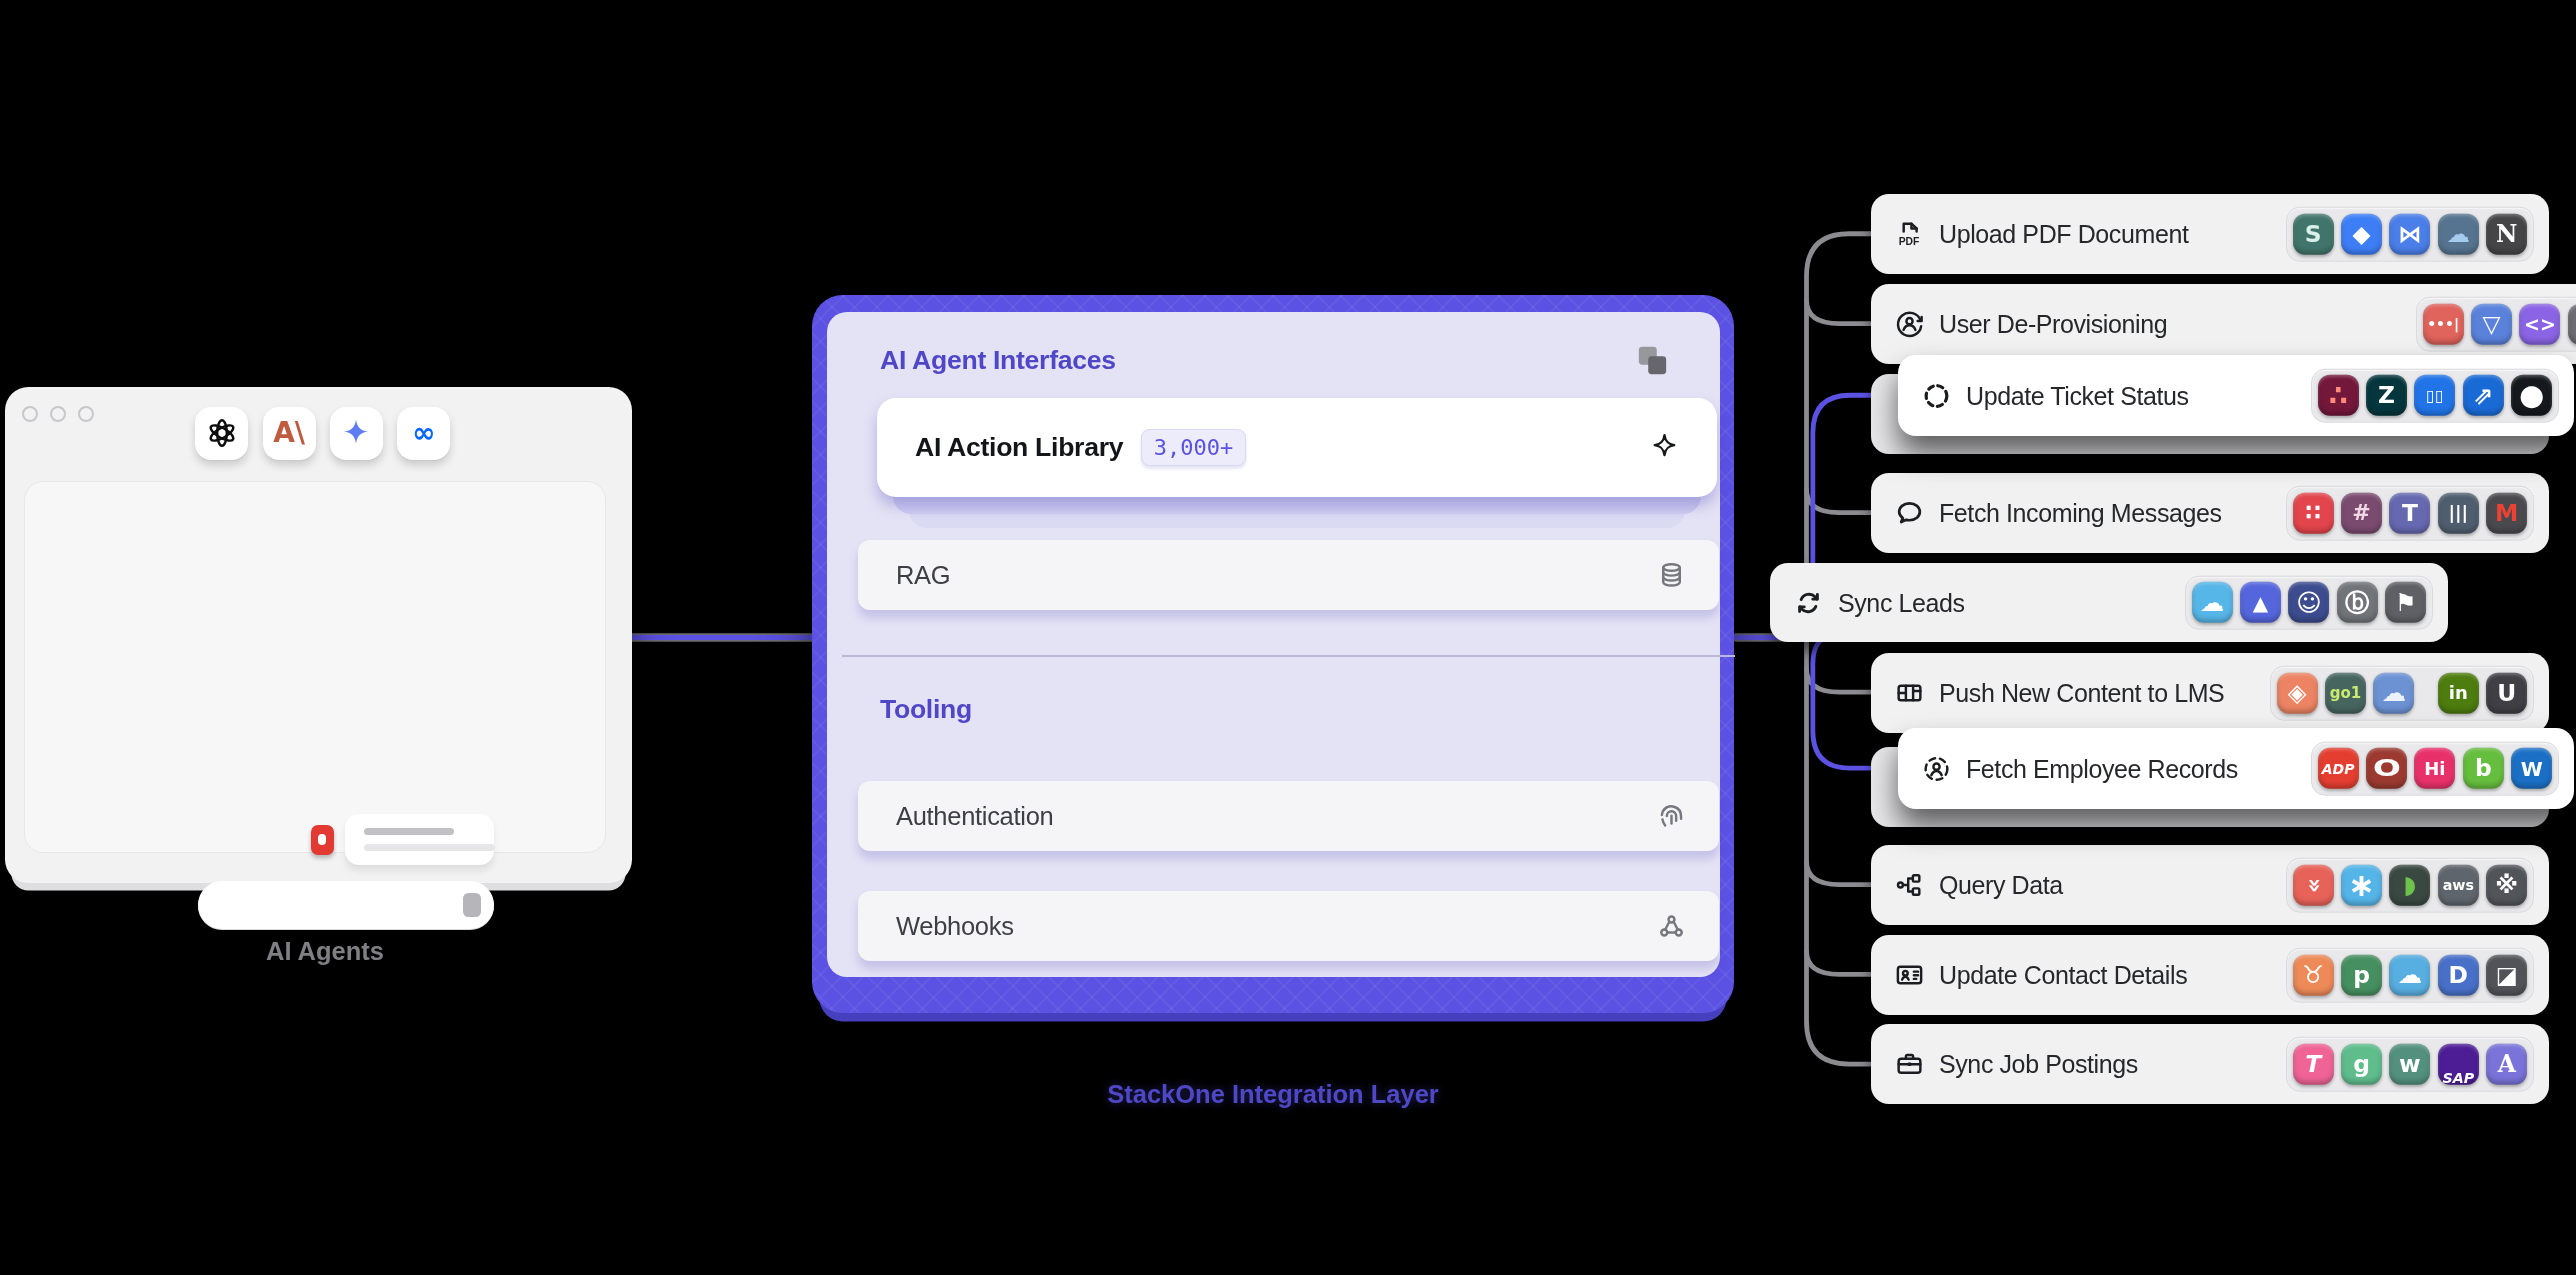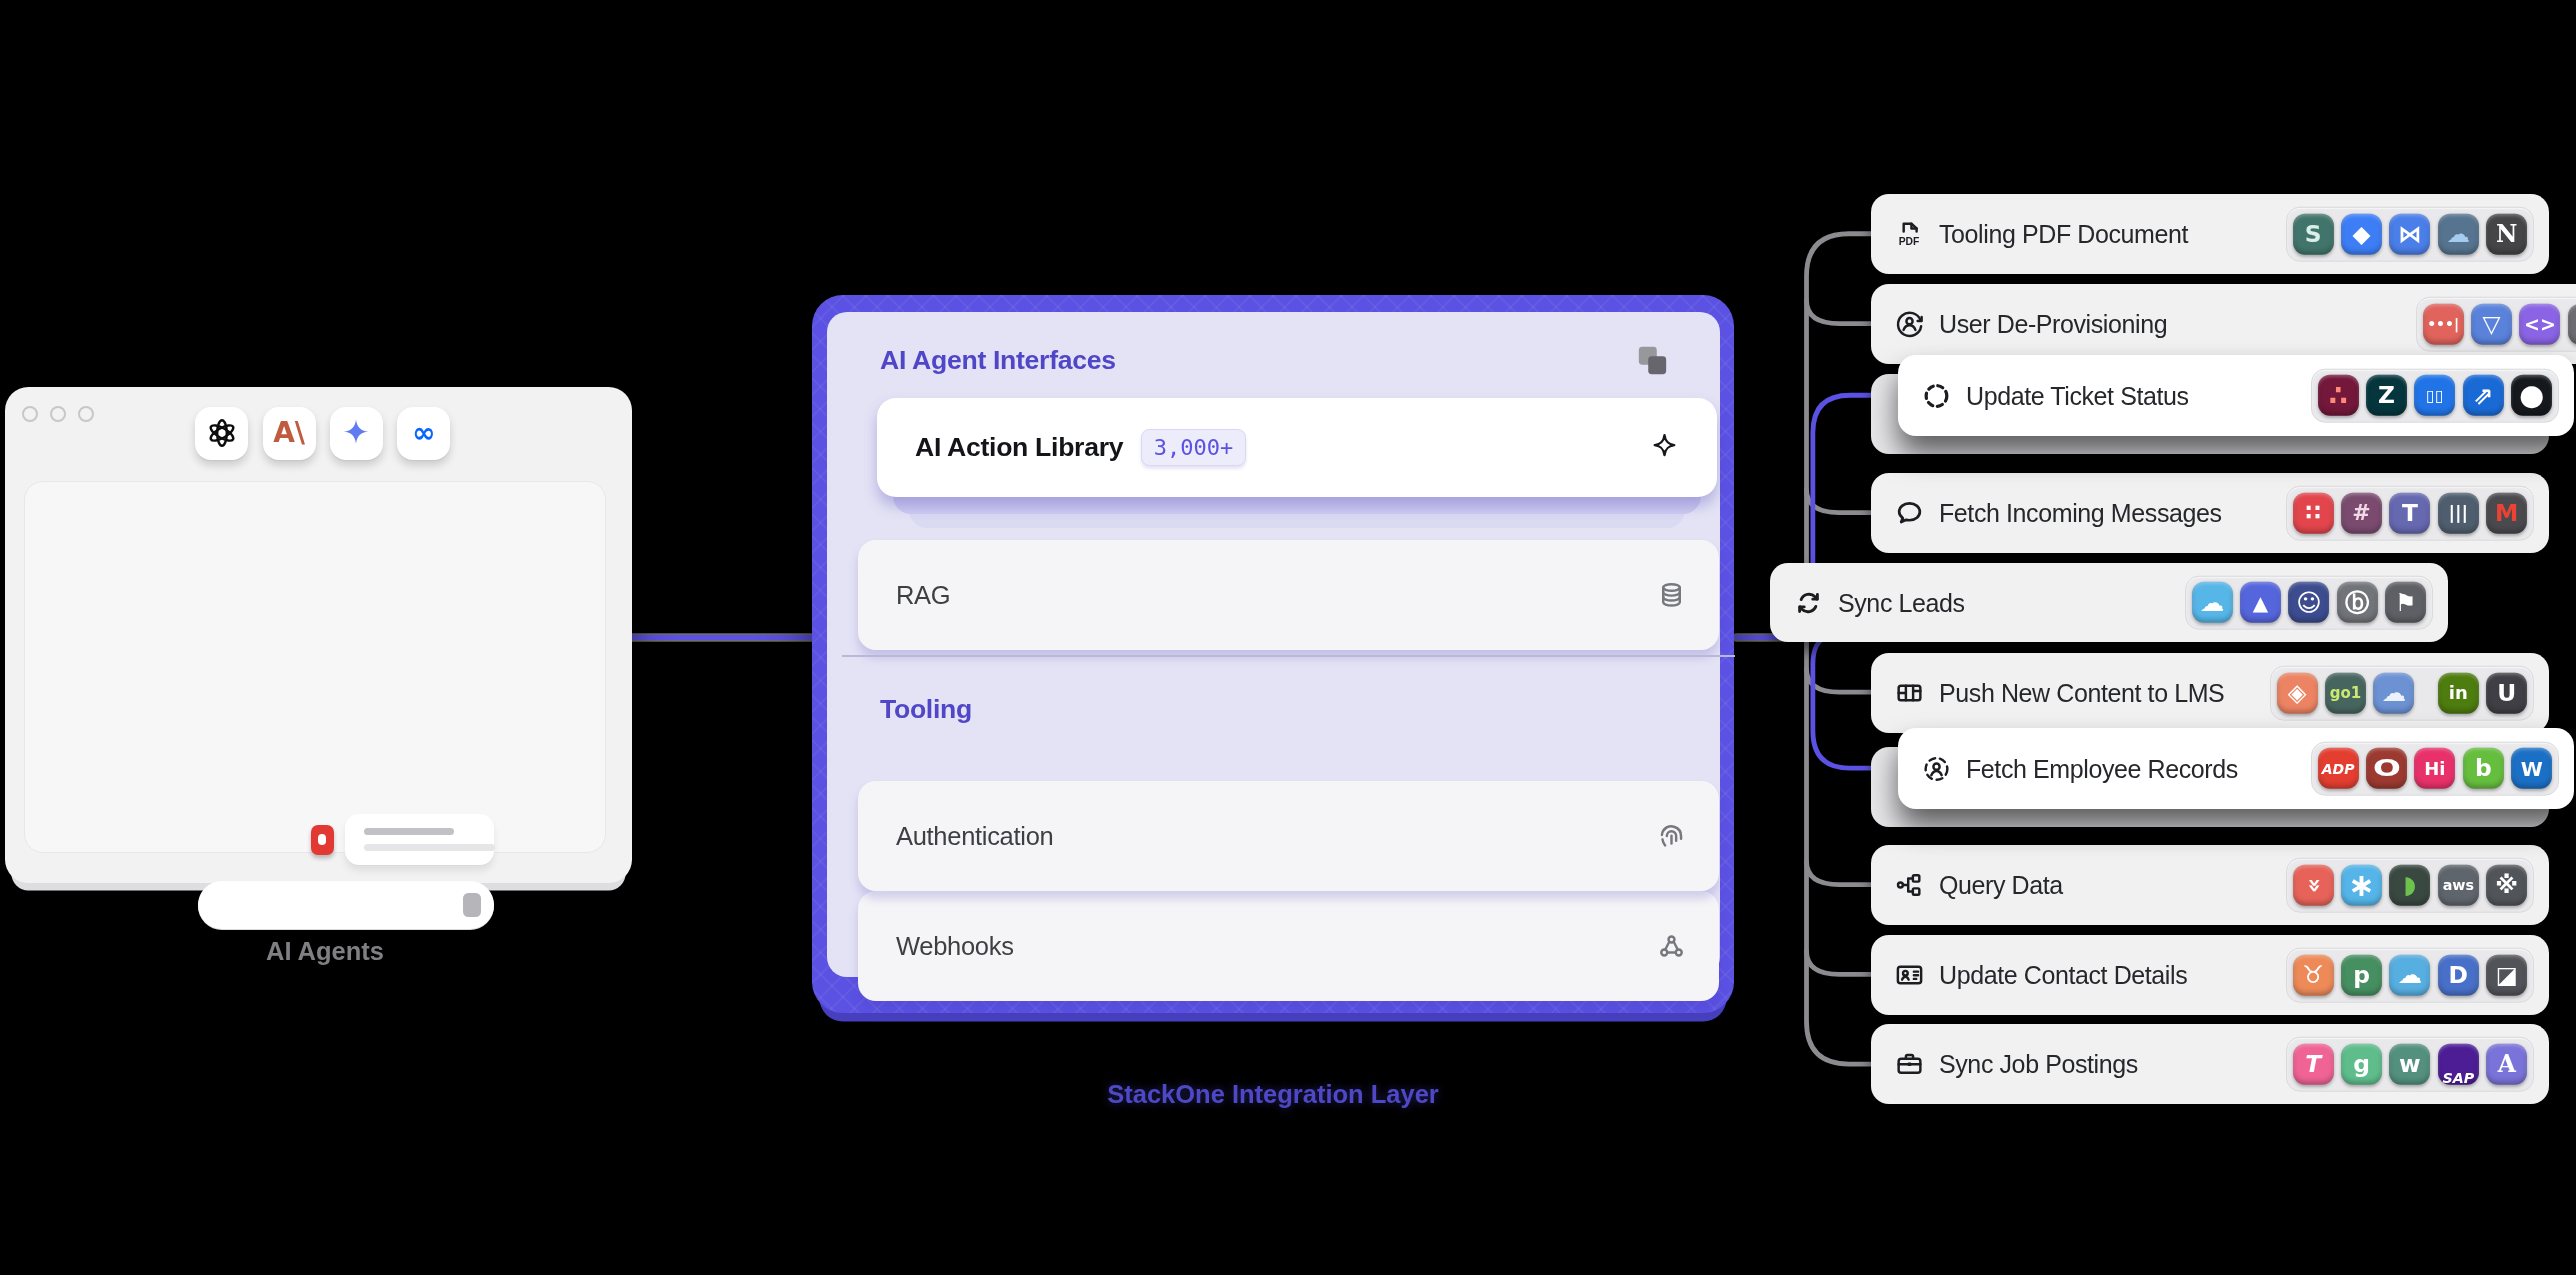--- a/index.html
+++ b/index.html
@@ -50,21 +50,21 @@
   .deck{position:absolute;border-radius:18px;}
   #deck2{left:82px;top:106px;width:776px;height:110px;background:#DBDAF3;}
   #deck1{left:66px;top:98px;width:808px;height:104px;background:#CECCF0;}
   #featured-card{position:absolute;left:50px;top:86px;width:840px;height:99px;background:#fff;
     border-radius:19px;box-shadow:0 8.5px 14px rgba(70,62,180,.30);display:flex;align-items:center;}
   #featured-label{font-size:26.6px;font-weight:600;color:#141518;margin-left:38px;letter-spacing:-0.3px;}
   #featured-badge{margin-left:18px;font-family:"DejaVu Sans Mono","Liberation Mono",monospace;
     font-size:22px;color:#5B51E3;background:#EDECFA;border:1.1px solid #D9D7F4;border-radius:8.5px;
     padding:5.3px 11.7px;box-shadow:0 2.1px 3.2px rgba(70,62,180,.14);}
   #featured-icon{position:absolute;right:35px;top:50%;transform:translateY(-50%);width:35px;height:35px;color:#17181C;}
-  .panel-row{position:absolute;left:31px;width:861px;height:110px;background:#F5F5F7;border-radius:18px;
+  .panel-row{position:absolute;left:31px;width:861px;height:70px;background:#F5F5F7;border-radius:12px;
     box-shadow:0 7.4px 9.6px rgba(70,62,180,.20);display:flex;align-items:center;}
   .panel-row .row-label{font-size:25.5px;font-weight:500;color:#3E3F45;margin-left:38px;letter-spacing:-0.3px;}
   .panel-row .row-icn{position:absolute;right:32px;top:50%;transform:translateY(-50%);width:31px;height:31px;color:#77787E;}
   #row-rag{top:228px;}
   #panel-divider{position:absolute;left:15px;top:343px;width:893px;height:1.6px;background:#B9B8D9;}
   #row-auth{top:469px;}
   #row-web{top:579px;}
 
   
   .action-row{position:absolute;background:#F1F1F2;border-radius:18px;z-index:2;
@@ -206,21 +206,21 @@
   </section>
   <div class="caption" id="integration-caption">StackOne Integration Layer</div>
 
   <div id="actions-column">
       <div class="action-row" style="left: 1871px; width: 678px; height: 80px; top: 194px;">
         <span class="lead-icn"><svg viewBox="0 0 24 24" width="100%" height="100%">
             <path class="st" d="M7.5 10V4h6l4 3.6V10"></path>
             <path class="st" d="M13.5 4v3.8h4"></path>
             <text x="3.6" y="20.5" font-size="8" font-weight="800" fill="currentColor" font-family="Liberation Sans,sans-serif">PDF</text>
           </svg></span>
-        <span class="action-label">Tooling PDF Document</span>
+        <span class="action-label">Upload PDF Document</span>
         <div class="tray">
           <div class="app-chip" style="background: rgb(65, 117, 107);">
             <span class="app-glyph" style="color: rgb(216, 240, 233); font-size: 23.4px;">S</span>
           </div>
           <div class="app-chip" style="background: rgb(61, 126, 247);">
             <span class="app-glyph" style="color: rgb(255, 255, 255); font-size: 23.4px;">◆</span>
           </div>
           <div class="app-chip" style="background: rgb(74, 126, 232);">
             <span class="app-glyph" style="color: rgb(255, 255, 255); font-size: 23.4px;">⋈</span>
           </div>

